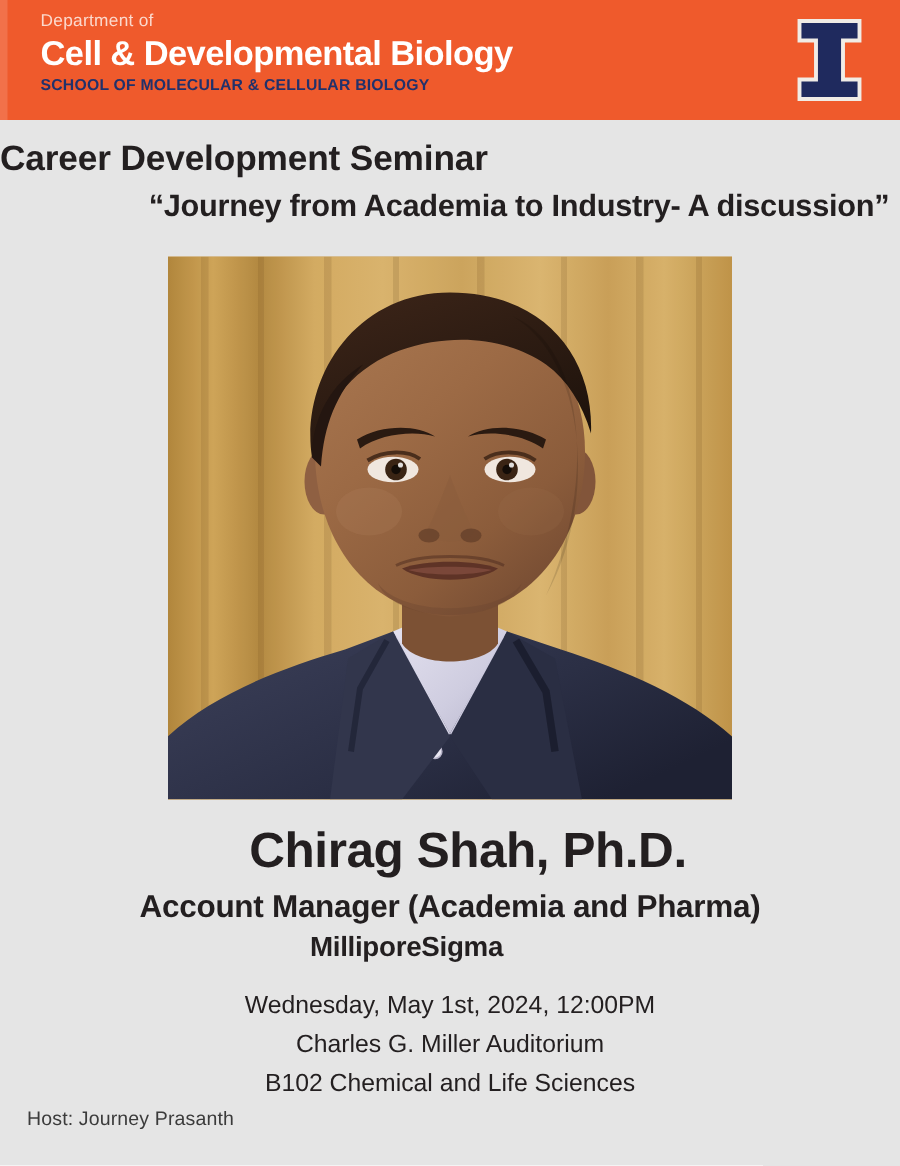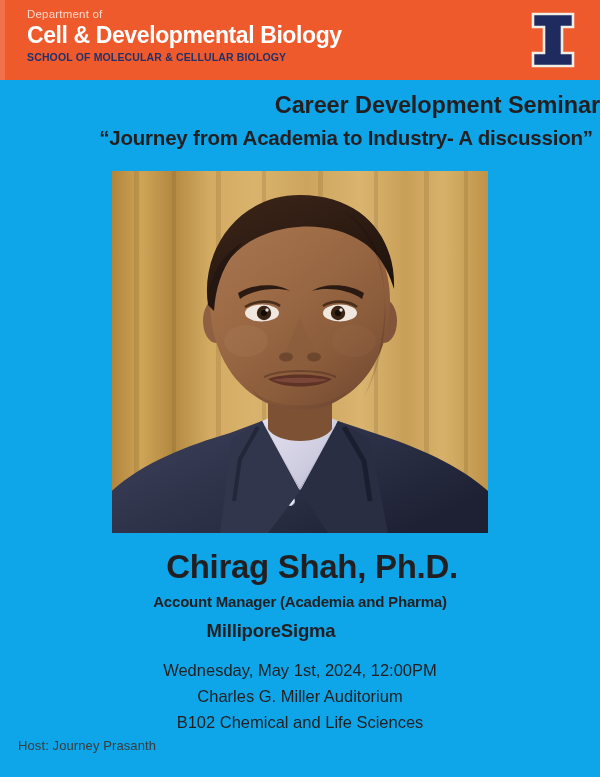--- a/index.html
+++ b/index.html
@@ -11,21 +11,21 @@
     width: 600px;
     height: 777px;
     overflow: hidden;
     font-family: "Liberation Sans", sans-serif;
     color: #231f20;
   }
   .poster {
     position: relative;
     width: 600px;
     height: 777px;
-    background: #0ea5e9;
+    background: #e5e5e5;
   }
 
   
   .header {
     position: absolute;
     left: 0; top: 0;
     width: 600px;
     height: 80px;
     background: #ef5a2c;
     overflow: hidden;
@@ -72,21 +72,21 @@
     top: 12px;
     width: 46px;
     height: 56px;
   }
 
   
   .seminar-title {
     position: absolute;
     left: 0; top: 92px;
     width: 600px;
-    text-align: right;
+    text-align: left;
     font-size: 23.5px;
     font-weight: bold;
     color: #231f20;
     letter-spacing: -0.1px;
   }
   .seminar-subtitle {
     position: absolute;
     left: 0; top: 126px;
     width: 600px;
     text-align: center;
@@ -119,21 +119,21 @@
     font-weight: bold;
     color: #231f20;
     letter-spacing: -0.3px;
     padding-left: 12px;
   }
   .speaker-role {
     position: absolute;
     left: 0; top: 593px;
     width: 600px;
     text-align: center;
-    font-size: 15px;
+    font-size: 21px;
     font-weight: bold;
     color: #231f20;
     letter-spacing: -0.2px;
   }
   .speaker-org {
     position: absolute;
     left: 0; top: 620px;
     width: 542px;
     text-align: center;
     font-size: 18.5px;

